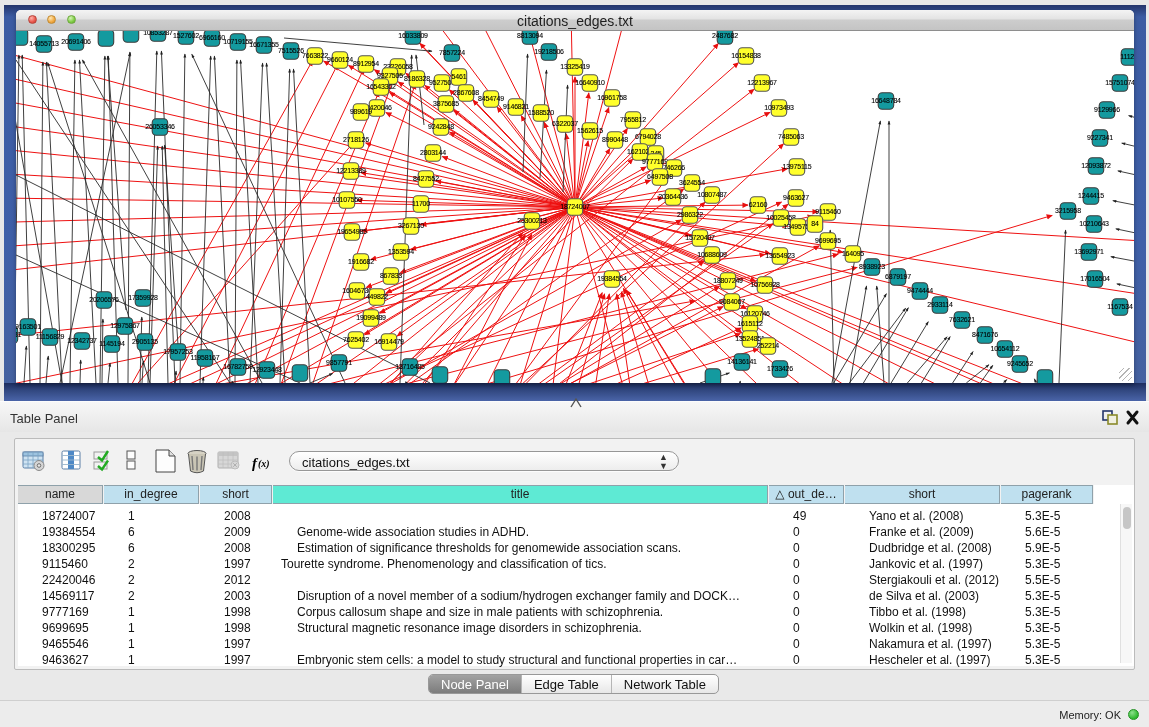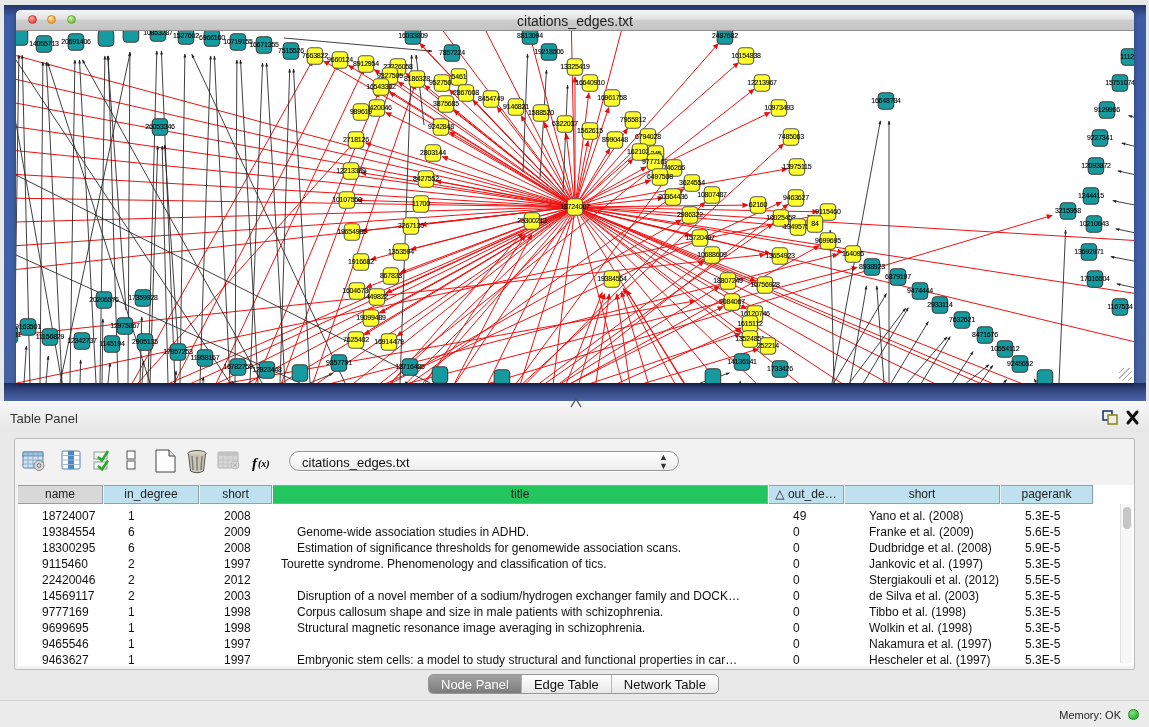--- a/index.html
+++ b/index.html
@@ -620,21 +620,21 @@
  <text x="232" y="20" font-family="Liberation Serif, serif" font-style="italic" font-weight="bold" font-size="15" fill="#000">f</text>
  <text x="238" y="19" font-family="Liberation Serif, serif" font-style="italic" font-weight="bold" font-size="10" fill="#000">(x)</text>
 </svg>
 <div id="combo">
     <span class="ct">citations_edges.txt</span>
     <span class="ar">▲<br>▼</span>
   </div>
 <div class="hc" style="left:18px;width:85px;background:#d8d8d8">name</div>
 <div class="hc" style="left:104px;width:95px;background:#bfe0ef">in_degree</div>
 <div class="hc" style="left:200px;width:72px;background:#bfe0ef">short</div>
-<div class="hc" style="left:273px;width:495px;background:#22c55e">title</div>
+<div class="hc" style="left:273px;width:495px;background:#5eead4">title</div>
 <div class="hc" style="left:769px;width:75px;background:#bfe0ef">△ out_de…</div>
 <div class="hc" style="left:845px;width:155px;background:#bfe0ef">short</div>
 <div class="hc" style="left:1001px;width:92px;background:#bfe0ef">pagerank</div>
 <div id="tbody-bg"></div>
 <div id="hdr-right"></div>
 <div class="tr" style="top:504px">
     <div class="tc" style="left:24px;width:77px">18724007</div>
     <div class="tc" style="left:110px;width:87px">1</div>
     <div class="tc" style="left:206px;width:64px">2008</div>
     <div class="tc" style="left:775px;width:67px">49</div>
@@ -691,21 +691,21 @@
     <div class="tc" style="left:206px;width:64px">1998</div>
     <div class="tc" style="left:279px;width:487px">Corpus callosum shape and size in male patients with schizophrenia.</div>
     <div class="tc" style="left:775px;width:67px">0</div>
     <div class="tc" style="left:851px;width:147px">Tibbo et al. (1998)</div>
     <div class="tc" style="left:1007px;width:84px">5.3E-5</div>
   </div>
 <div class="tr" style="top:616px">
     <div class="tc" style="left:24px;width:77px">9699695</div>
     <div class="tc" style="left:110px;width:87px">1</div>
     <div class="tc" style="left:206px;width:64px">1998</div>
-    <div class="tc" style="left:279px;width:487px">Structural magnetic resonance image averaging in schizophrenia.</div>
+    <div class="tc" style="left:279px;width:487px">Structural magnetic resonance image disorders in schizophrenia.</div>
     <div class="tc" style="left:775px;width:67px">0</div>
     <div class="tc" style="left:851px;width:147px">Wolkin et al. (1998)</div>
     <div class="tc" style="left:1007px;width:84px">5.3E-5</div>
   </div>
 <div class="tr" style="top:632px">
     <div class="tc" style="left:24px;width:77px">9465546</div>
     <div class="tc" style="left:110px;width:87px">1</div>
     <div class="tc" style="left:206px;width:64px">1997</div>
     <div class="tc" style="left:775px;width:67px">0</div>
     <div class="tc" style="left:851px;width:147px">Nakamura et al. (1997)</div>

